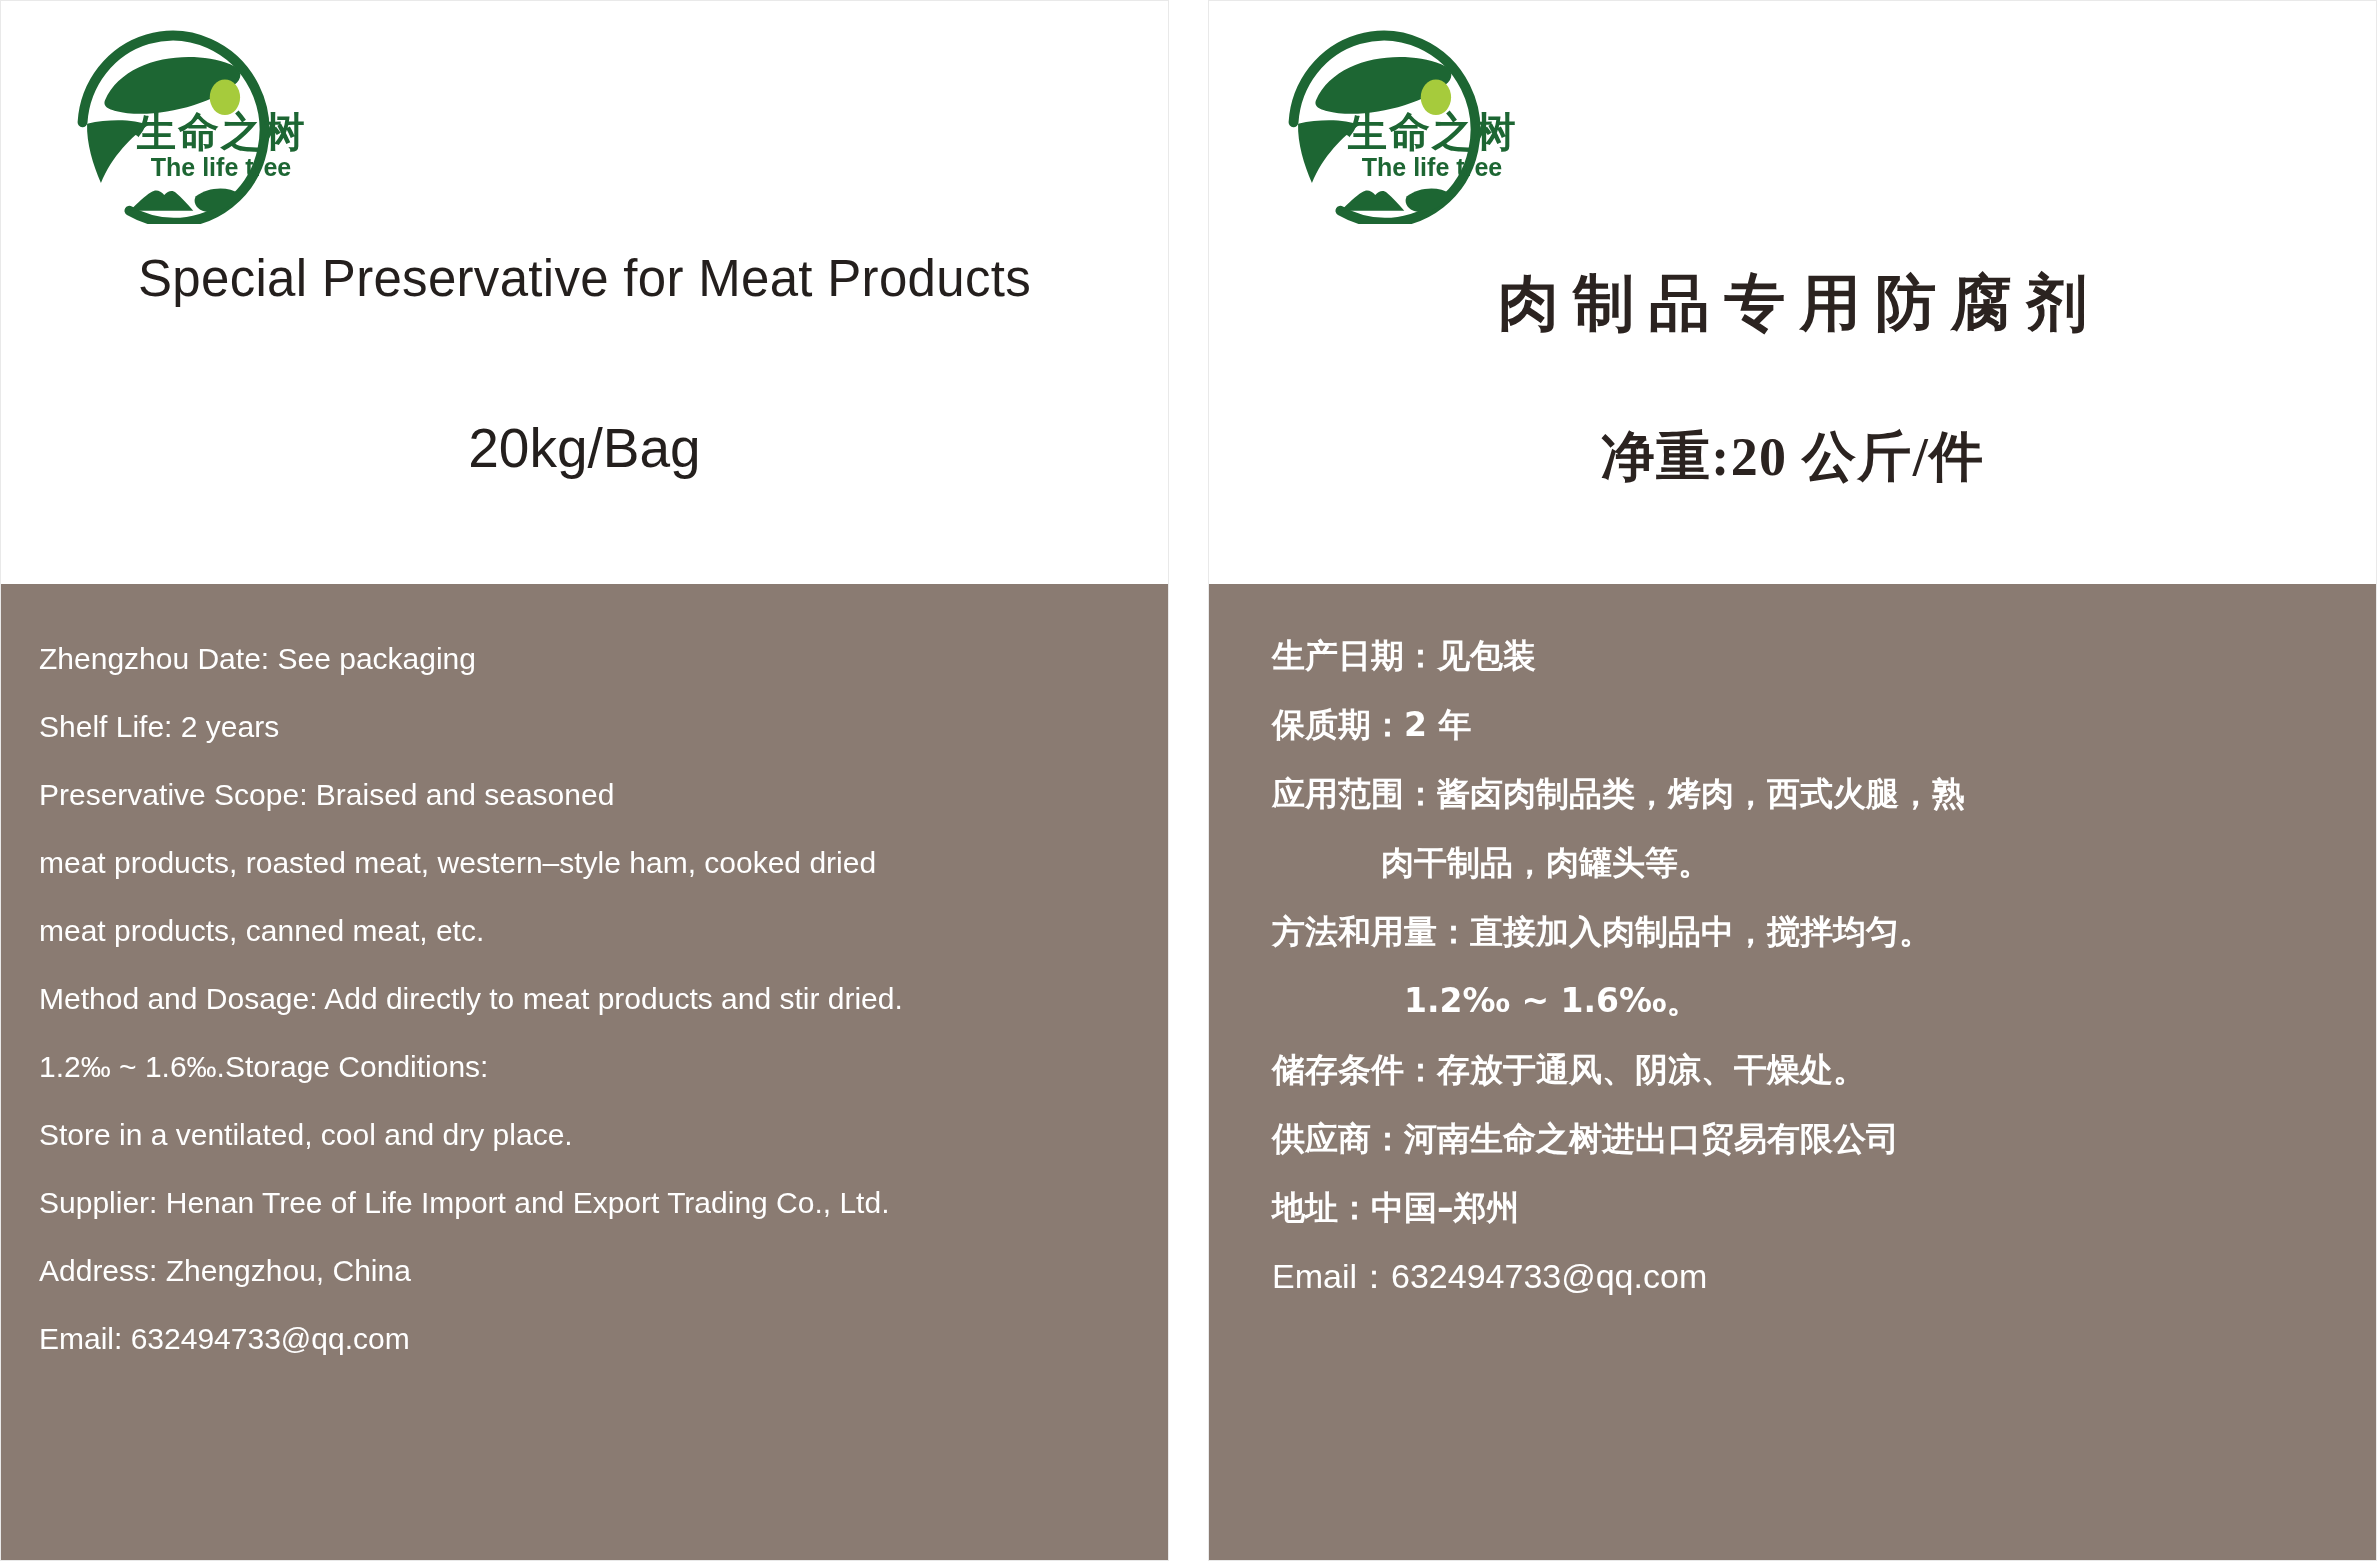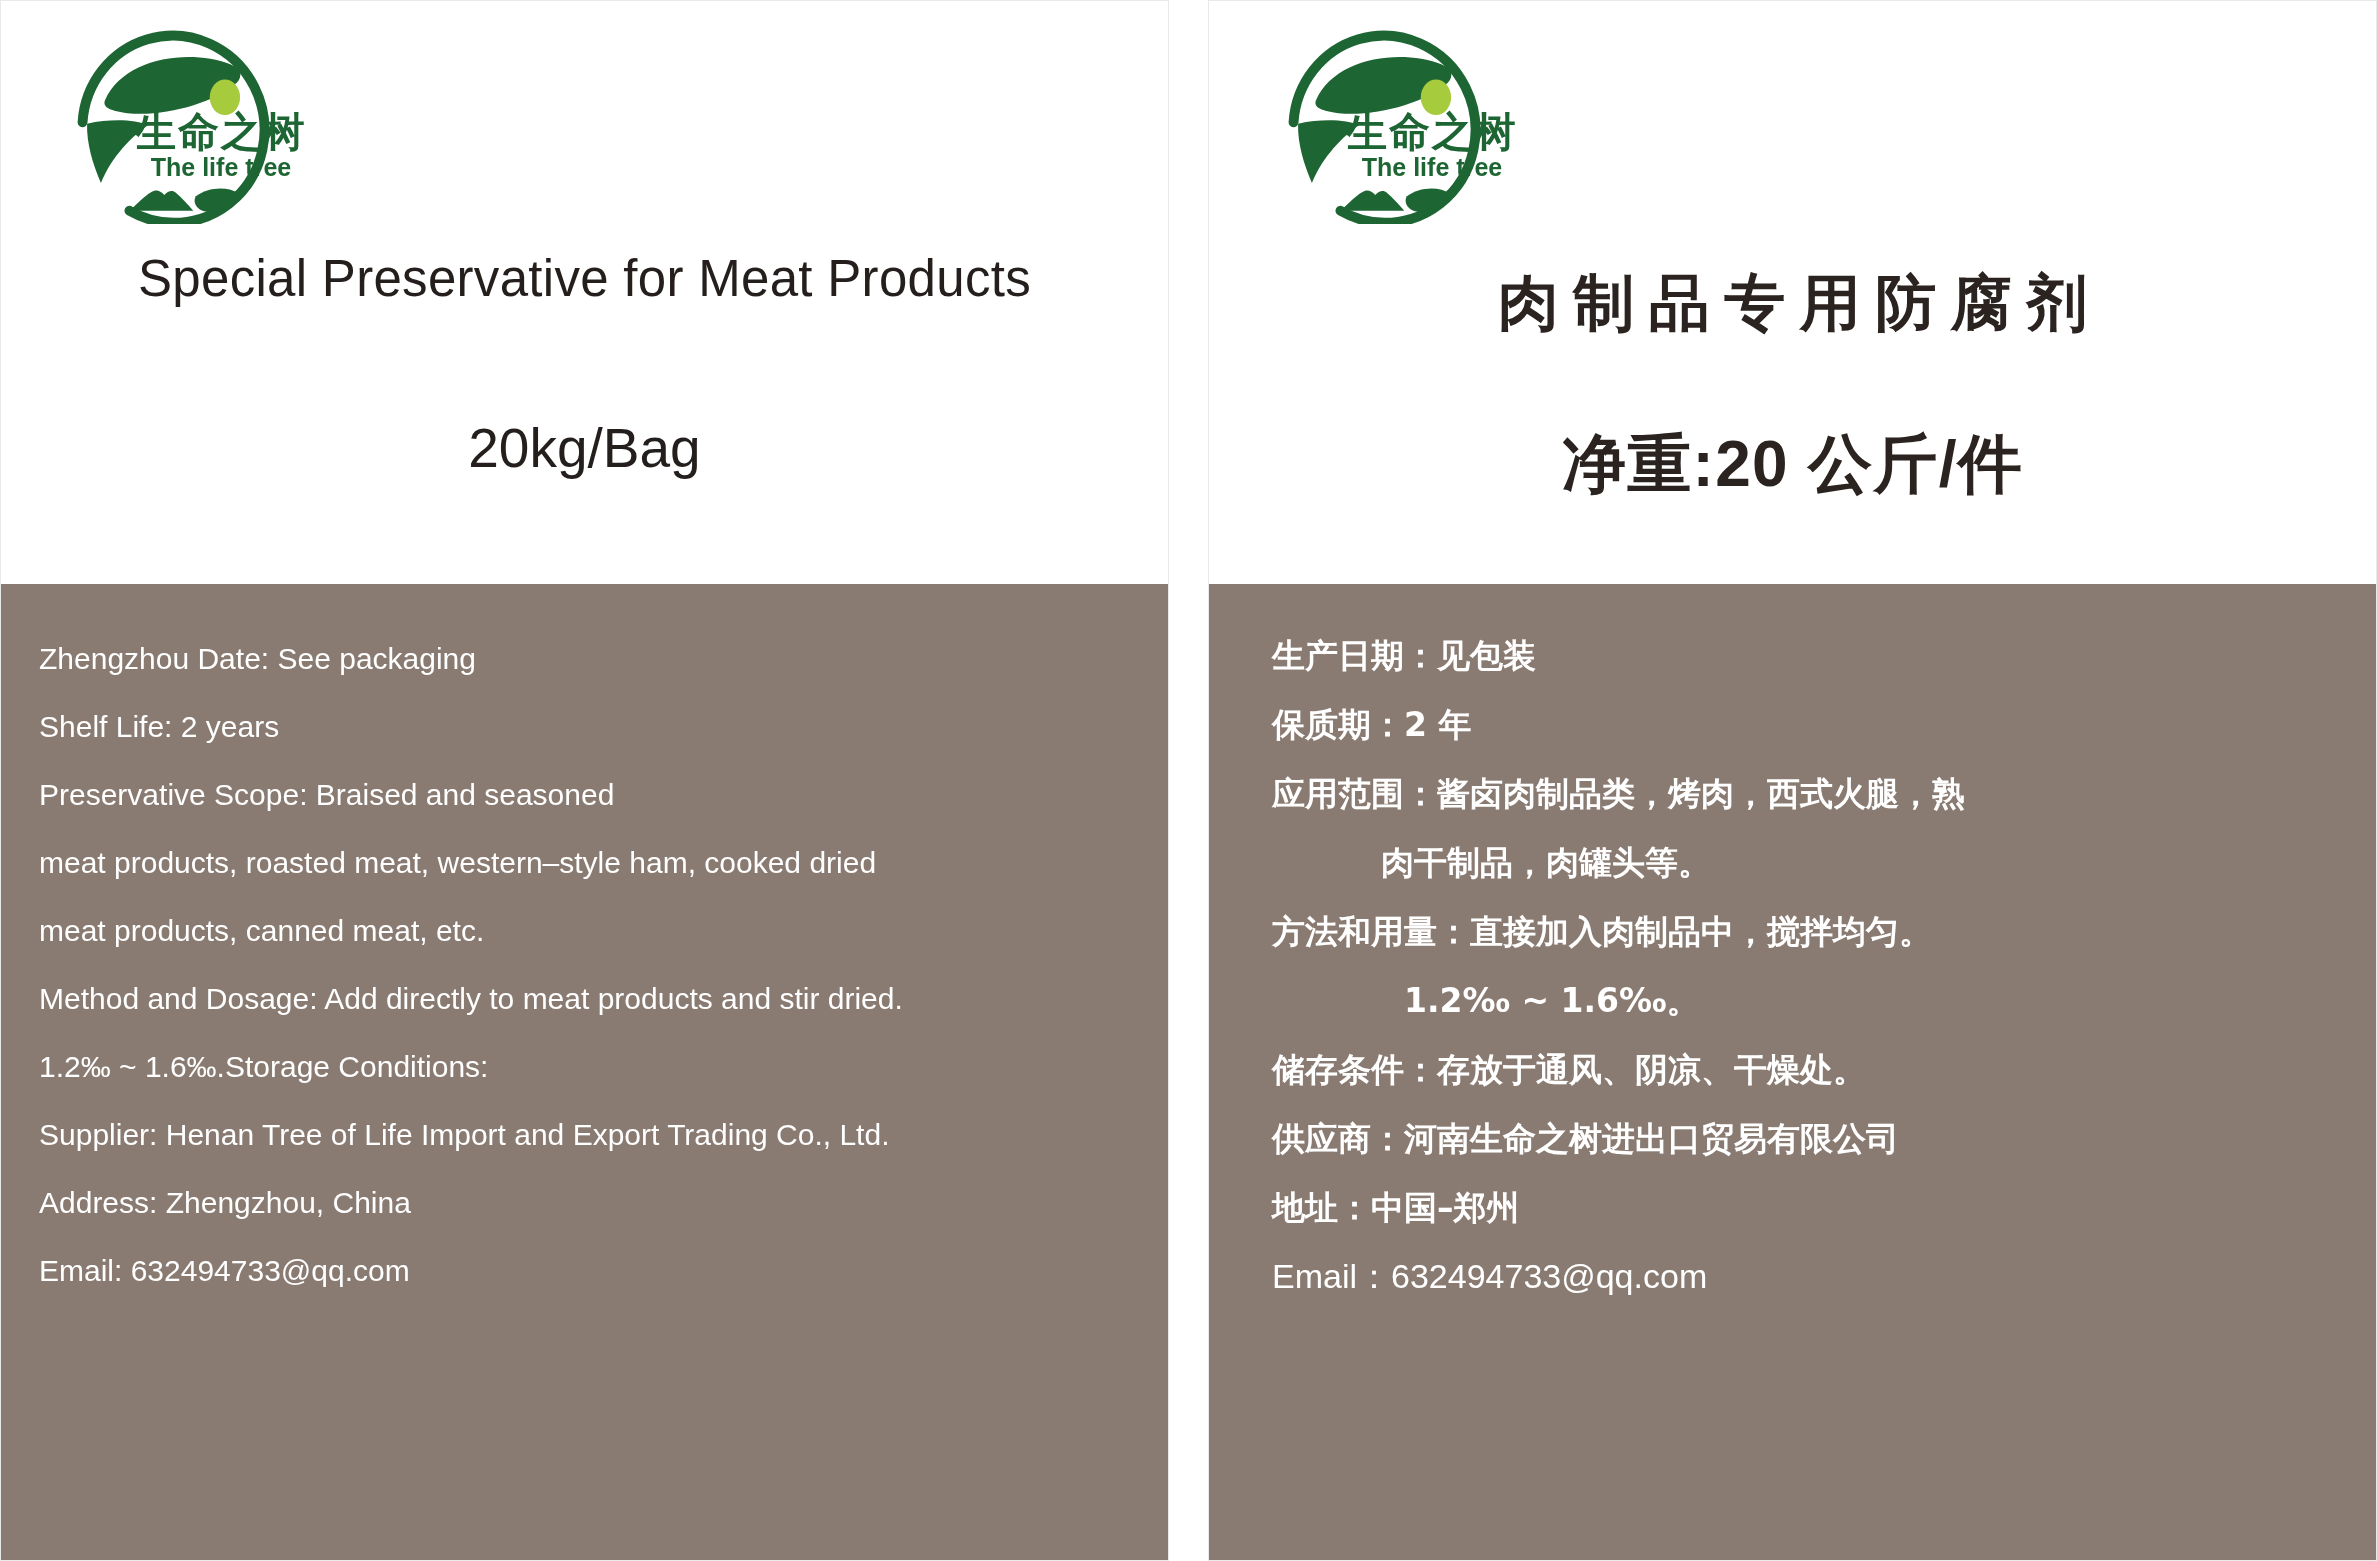--- a/index.html
+++ b/index.html
@@ -99,25 +99,25 @@
     letter-spacing: 14.5px;
     text-indent: 14.5px;
     font-family: "DejaVu Sans", "Liberation Sans", sans-serif;
     margin-top: 10px;
   }
   .subtitle-zh {
     position: absolute;
     left: 0; right: 0;
     top: 420px;
     text-align: center;
-    font-size: 64px;
+    font-size: 54px;
     font-weight: 700;
     color: #2b2320;
     letter-spacing: 1.3px;
-    font-family: Liberation Sans, sans-serif;
+    font-family: Liberation Serif, serif;
   }
 
   
   .body-zone {
     flex: 1 1 auto;
     background: #8a7b72;
     position: relative;
   }
 
   .body-en {
@@ -189,20 +189,21 @@
 
     <div class="body-zone">
       <div class="body-en">
         <div class="line">Zhengzhou Date: See packaging</div>
         <div class="line">Shelf Life: 2 years</div>
         <div class="line">Preservative Scope: Braised and seasoned</div>
         <div class="line">meat products, roasted meat, western–style ham, cooked dried</div>
         <div class="line">meat products, canned meat, etc.</div>
         <div class="line">Method and Dosage: Add directly to meat products and stir dried.</div>
         <div class="line">1.2‰ ~ 1.6‰.Storage Conditions:</div>
+        <div class="line">Store in a ventilated, cool and dry place.</div>
         <div class="line">Supplier: Henan Tree of Life Import and Export Trading Co., Ltd.</div>
         <div class="line">Address: Zhengzhou, China</div>
         <div class="line">Email: 632494733@qq.com</div>
       </div>
     </div>
   </div>
 
   <div class="panel-spacer"></div>
 
   <div class="panel panel-zh">

